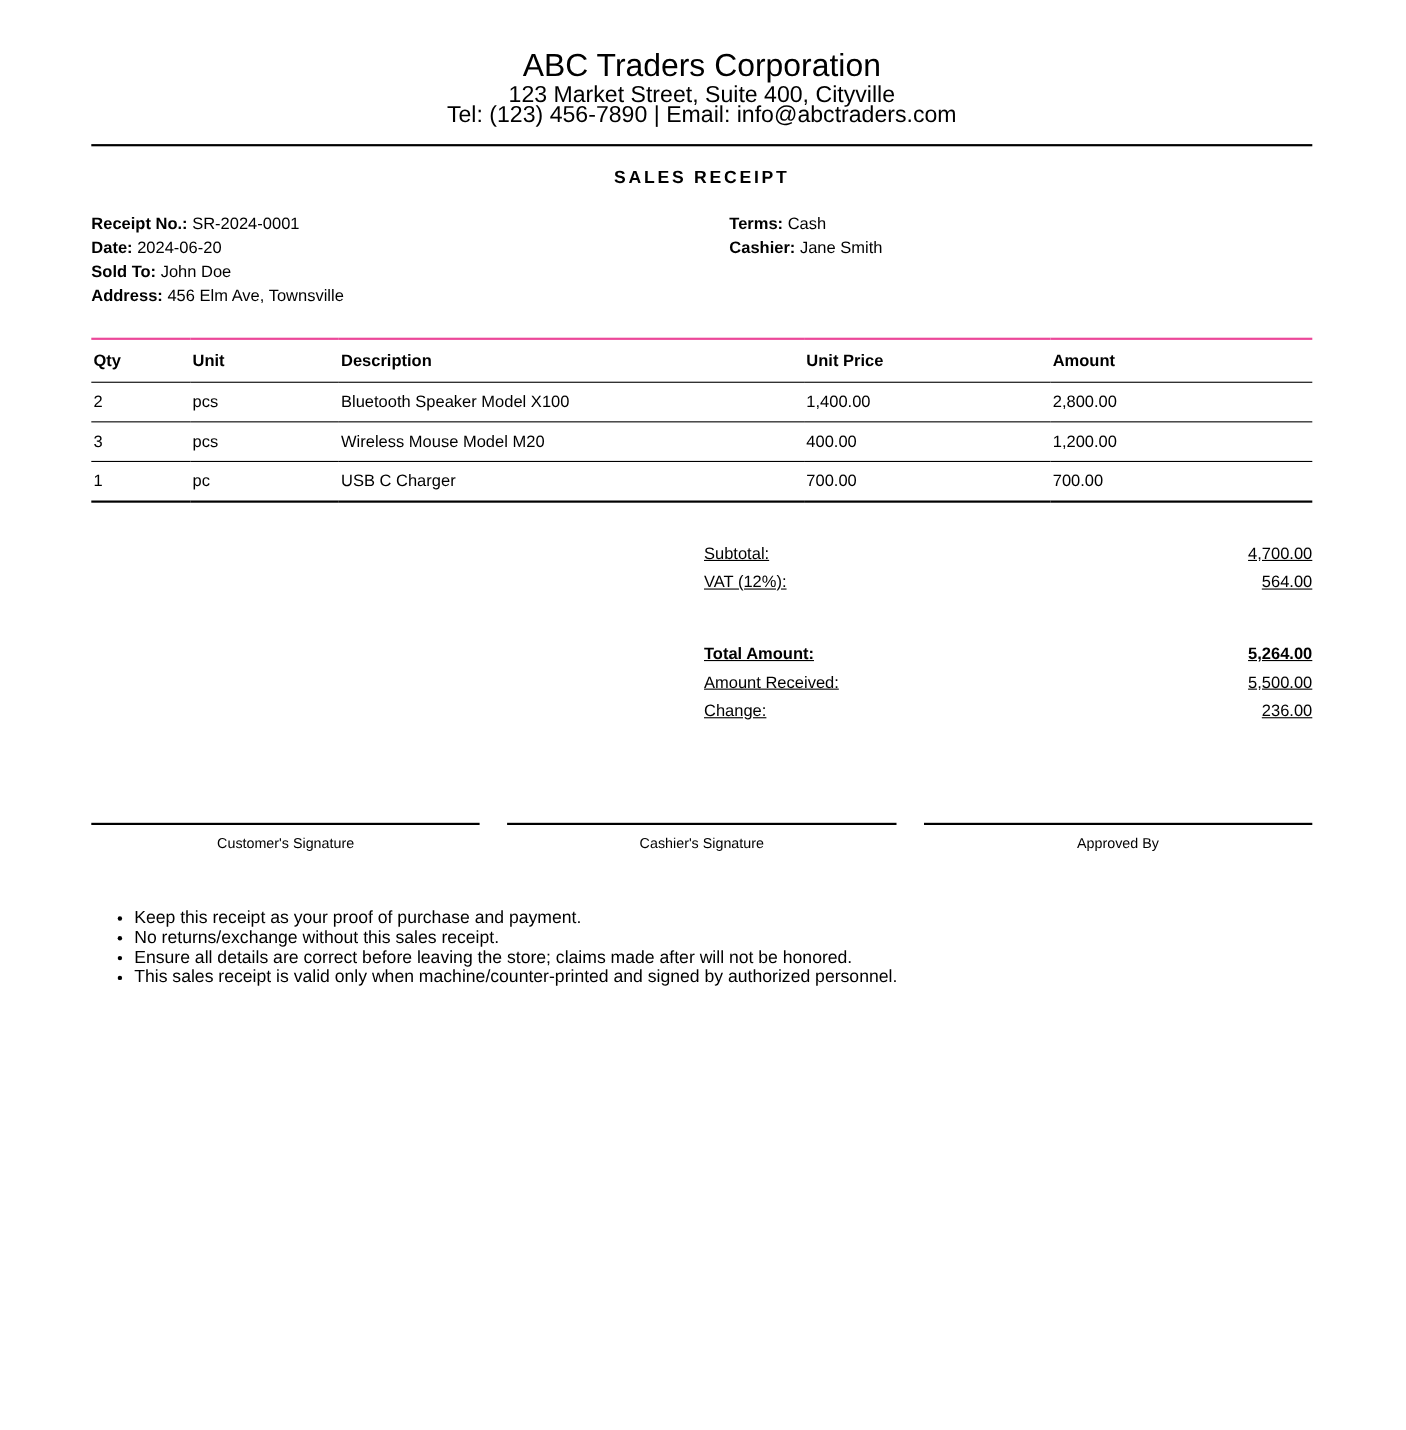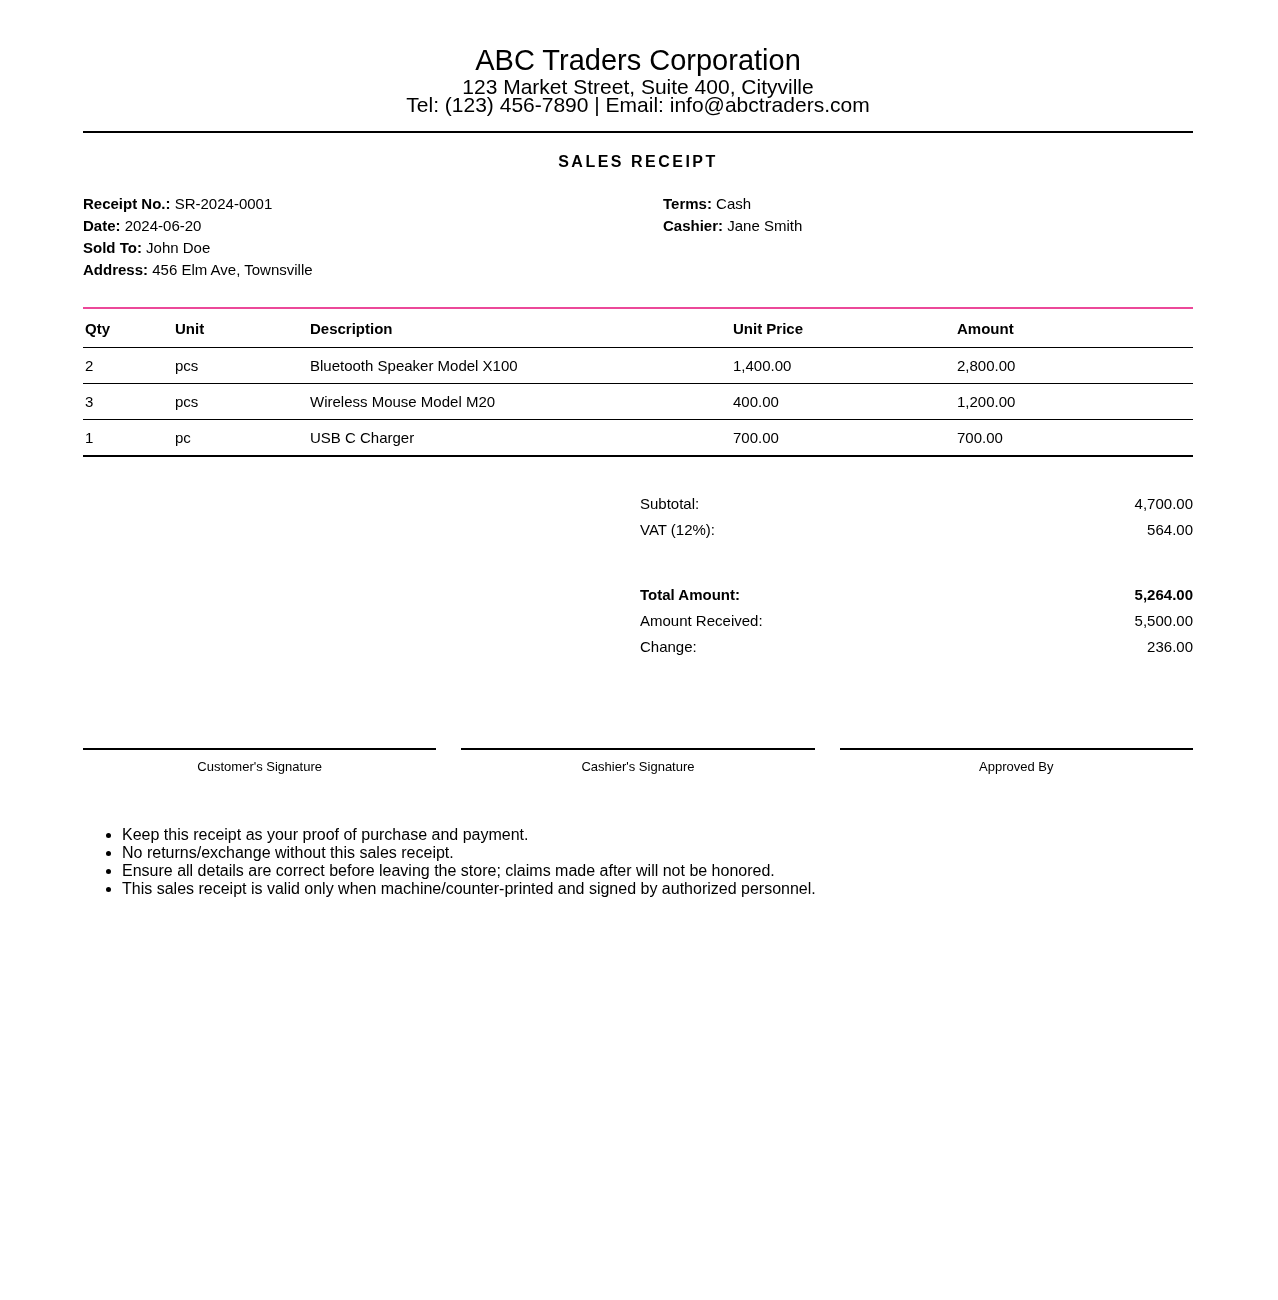--- a/index.html
+++ b/index.html
@@ -52,21 +52,21 @@
     border-bottom: 1px solid #000;
   }
   .items td {
     padding: 9px 0 9px 2px;
     border-bottom: 1px solid #000;
   }
   .items tbody tr:last-child td { border-bottom: 2px solid #000; }
 
   
   .totals { margin-top: 34px; margin-left: 557px; }
-  .total-row { display: flex; justify-content: space-between; line-height: 26px; }
+  .total-row { display: flex; justify-content: space-between; line-height: 26px; text-decoration: underline; }
   .total-row.bold { font-weight: bold; margin-top: 39px; }
 
   
   .signatures { display: flex; gap: 25px; margin-top: 88px; }
   .sig { flex: 1; }
   .sig-line { border-top: 2px solid #000; height: 0; }
   .sig-label { text-align: center; padding-top: 9px; font-size: 13px; }
 
   
   .notes { margin: 52px 0 0 0; padding-left: 39px; font-size: 16px; line-height: 18px; }

